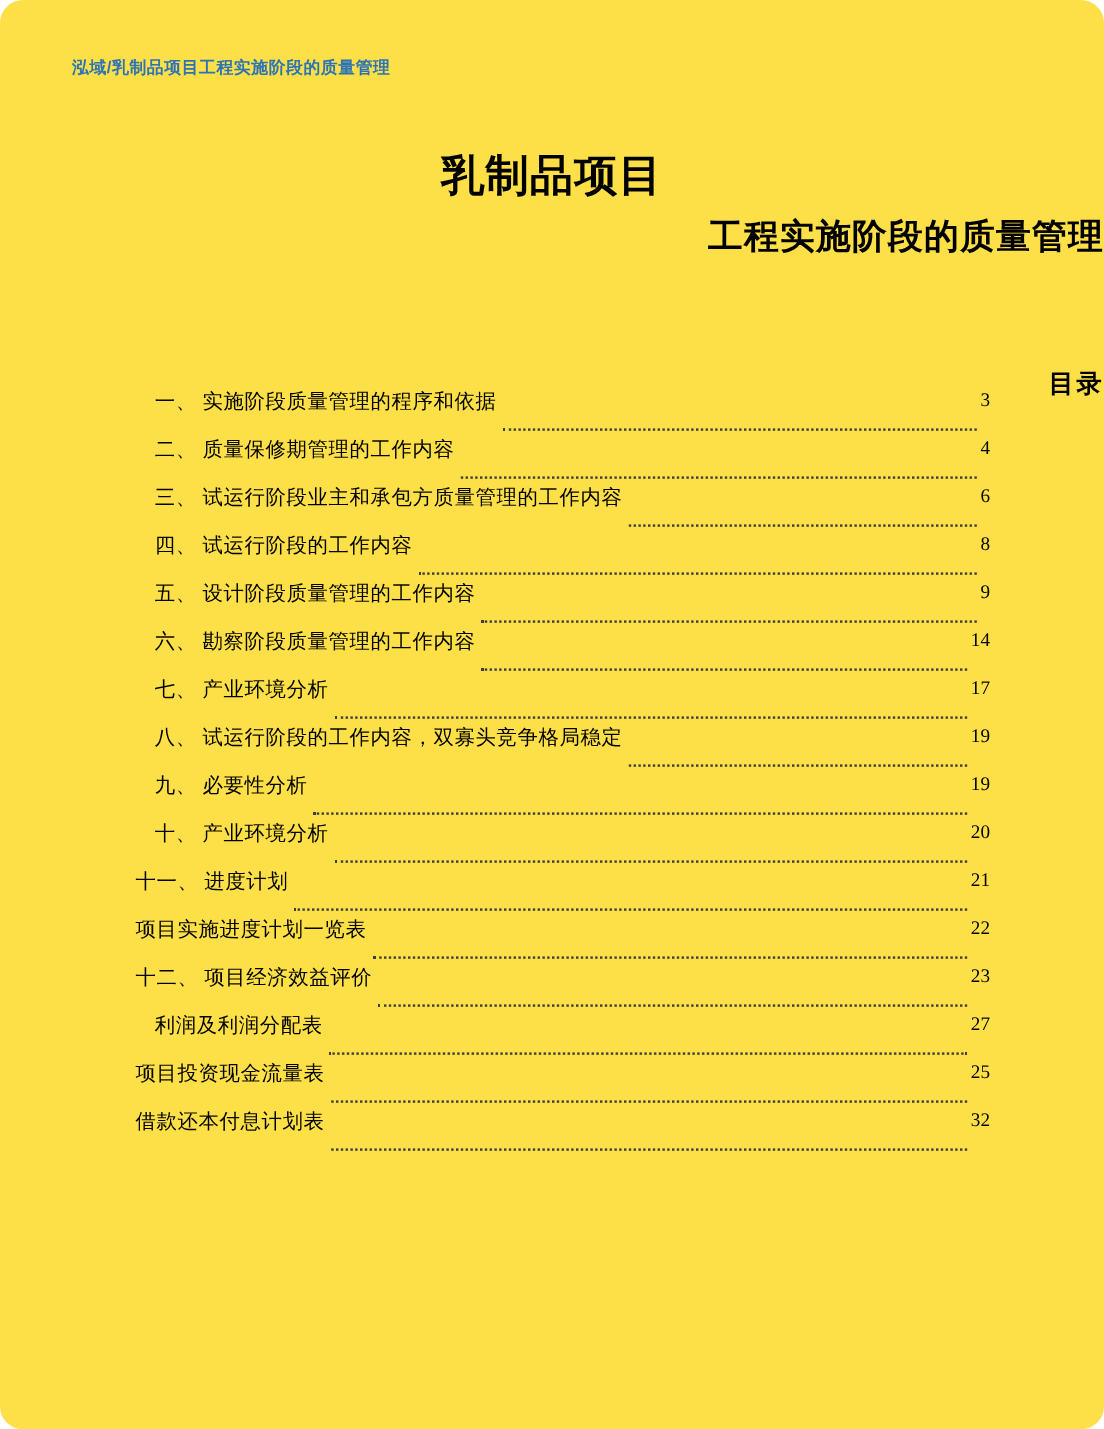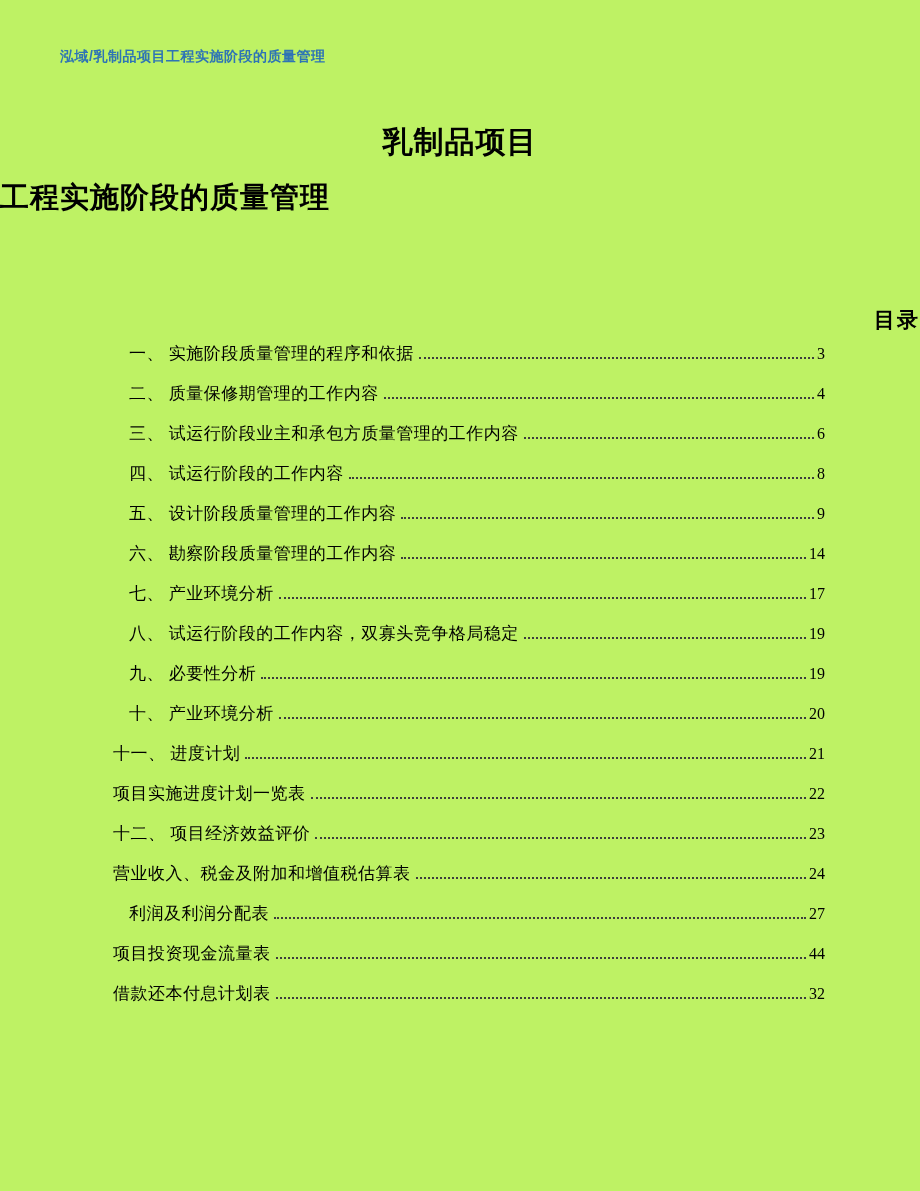--- a/index.html
+++ b/index.html
@@ -11,54 +11,55 @@
 
   body {
     font-family: "Liberation Serif", "DejaVu Serif", serif;
     color: #000000;
   }
 
   .page {
     position: relative;
     width: 920px;
     height: 1191px;
-    background: #bef264;
+    background: #fde047;
     overflow: hidden;
+    border-radius: 19px;
   }
 
   .doc-header {
     position: absolute;
     top: 48px;
     left: 60px;
     font-family: "Liberation Sans", "DejaVu Sans", sans-serif;
     font-size: 14px;
     font-weight: bold;
     color: var(--header-color, #2E74B5);
     letter-spacing: 0.5px;
   }
 
   .title-line1 {
     position: absolute;
     top: 122px;
     left: 0;
     width: 100%;
     text-align: center;
     font-family: "Liberation Sans", "DejaVu Sans", sans-serif;
-    font-size: 30px;
+    font-size: 36px;
     font-weight: bold;
     color: #000000;
     letter-spacing: 1px;
   }
 
   .title-line2 {
     position: absolute;
     top: 178px;
     left: 0;
     width: 100%;
-    text-align: left;
+    text-align: right;
     font-family: "Liberation Sans", "DejaVu Sans", sans-serif;
     font-size: 29px;
     font-weight: bold;
     color: #000000;
     letter-spacing: 1px;
   }
 
   .toc-heading {
     position: absolute;
     top: 272px;
@@ -75,21 +76,20 @@
 
   .toc {
     position: absolute;
     top: 324px;
     left: 113px;
     width: 712px;
   }
 
   .toc-row {
     display: flex;
-    align-items: flex-end;
     height: 40px;
     font-size: 17px;
     color: #000000;
     cursor: pointer;
   }
 
   .toc-row.indent-1 { padding-left: 16px; }
 
   .toc-label {
     white-space: nowrap;
@@ -195,37 +195,32 @@
     <span class="toc-leader"></span>
     <span class="toc-page">22</span>
   </div>
 
   <div class="toc-row">
     <span class="toc-label">十二、 项目经济效益评价</span>
     <span class="toc-leader"></span>
     <span class="toc-page">23</span>
   </div>
 
-  <div class="toc-row">
-    <span class="toc-label">营业收入、税金及附加和增值税估算表</span>
-    <span class="toc-leader"></span>
-    <span class="toc-page">24</span>
-  </div>
 
 
   <div class="toc-row indent-1">
     <span class="toc-label">利润及利润分配表</span>
     <span class="toc-leader"></span>
     <span class="toc-page">27</span>
   </div>
 
   <div class="toc-row">
     <span class="toc-label">项目投资现金流量表</span>
     <span class="toc-leader"></span>
-    <span class="toc-page">44</span>
+    <span class="toc-page">25</span>
   </div>
 
   <div class="toc-row">
     <span class="toc-label">借款还本付息计划表</span>
     <span class="toc-leader"></span>
     <span class="toc-page">32</span>
   </div>
 </div>
 
 </div>

